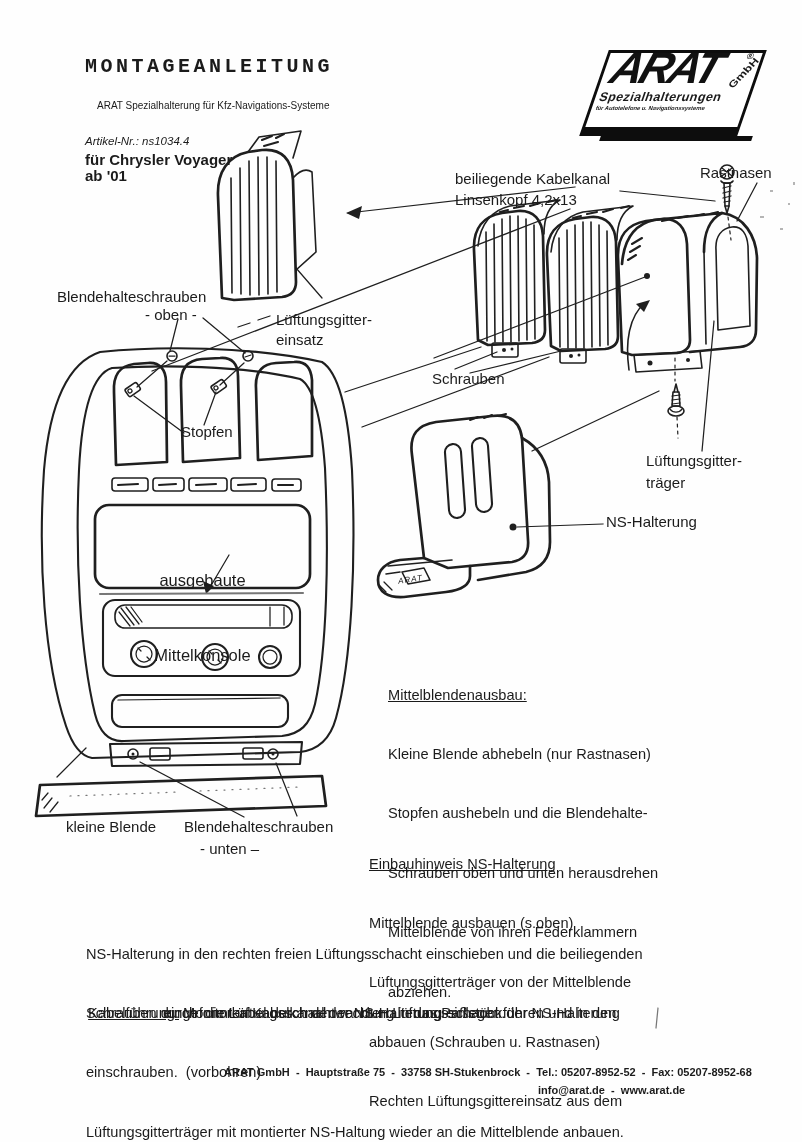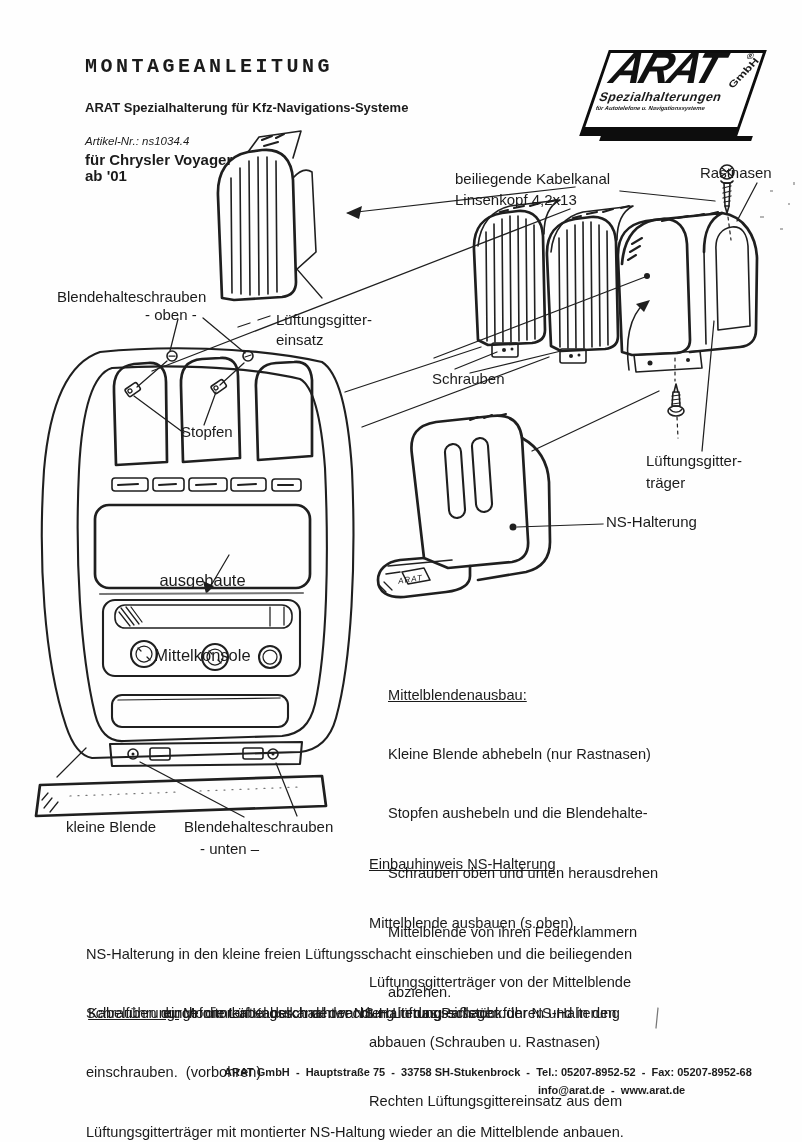--- a/index.html
+++ b/index.html
@@ -3,21 +3,21 @@
 <meta charset="utf-8">
 <style>
   html,body{margin:0;padding:0;}
   body{
     width:802px;height:1142px;position:relative;overflow:hidden;
     background:#fefefe;color:#1b1b1b;
     font-family:"Liberation Sans", sans-serif;
   }
   .abs{position:absolute;white-space:pre;}
   .title{font-size:20px;font-weight:bold;letter-spacing:3.5px;font-family:Liberation Mono, monospace;}
-  .subtitle{font-size:13px;font-weight:bold;}
+  .subtitle{font-size:10px;font-weight:normal;margin-left:12px;}
   .art1{font-size:11.5px;font-style:italic;}
   .artb{font-size:15px;font-weight:bold;}
   .lbl{font-size:15px;line-height:18px;}
   .body-txt{font-size:14.6px;line-height:19.8px;}
   .u{text-decoration:underline;margin-top:20px;}
   .konsole-lbl{font-size:16.5px;line-height:25px;text-align:center;}
   .footer-txt{font-size:11px;font-weight:bold;padding-left:16px;}
   svg.art{position:absolute;left:0;top:0;}
   .stroke{fill:none;stroke:#1f1f1f;stroke-width:1.6;stroke-linecap:round;stroke-linejoin:round;}
   .thick{stroke-width:2.7;}
@@ -265,21 +265,21 @@
 <div class="abs body-txt" style="left:369px;top:795px">
   <div class="u">Einbauhinweis NS-Halterung</div>
   <div>Mittelblende ausbauen (s.oben)</div>
   <div>Lüftungsgitterträger von der Mittelblende</div>
   <div>abbauen (Schrauben u. Rastnasen)</div>
   <div>Rechten Lüftungsgittereinsatz aus dem</div>
   <div>Lüftungsgitterträger nach vorn herausschieben.</div>
 </div>
 
 <div class="abs body-txt" style="left:86px;top:905px">
-  <div>NS-Halterung in den kleine freien Lüftungsschacht einschieben und die beiliegenden</div>
+  <div>NS-Halterung in den rechten freien Lüftungsschacht einschieben und die beiliegenden</div>
   <div>Schrauben durch  die Lüftungsschachtwandung in das Paßstück der NS-Halterung</div>
   <div>einschrauben.  (vorbohren)</div>
   <div>Lüftungsgitterträger mit montierter NS-Haltung wieder an die Mittelblende anbauen.</div>
 </div>
 
 <div class="abs body-txt" style="left:80px;top:984px">
   <span class="u">Kabelführung:</span><span> Monitorkabel durch den rechten Lüftungsschacht führen und in den</span>
 </div>
 <div class="abs body-txt" style="left:163px;top:1004px">eingeformten Kabelkanal der NS-Halterung einlegen.</div>
 

